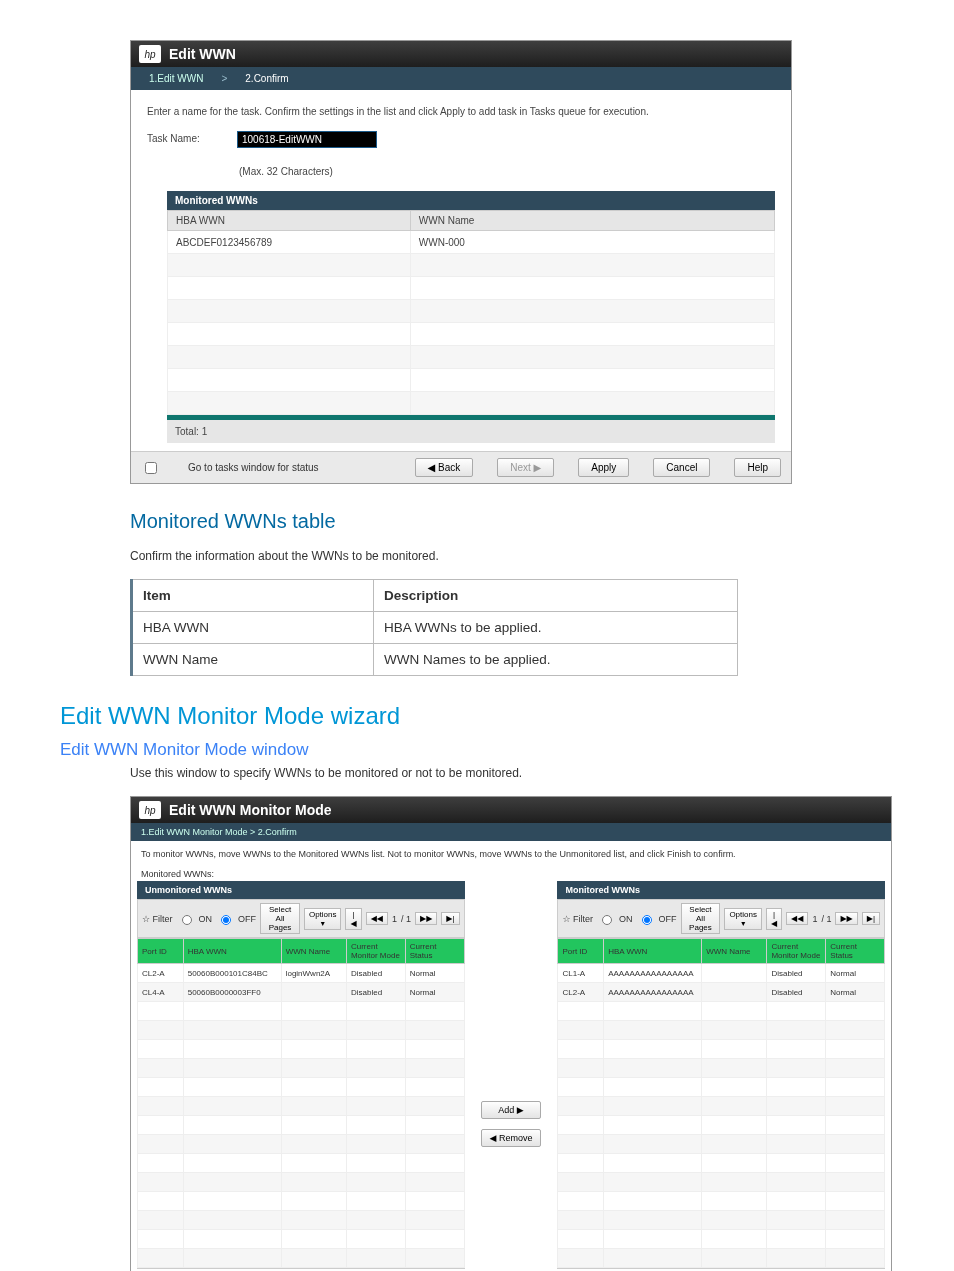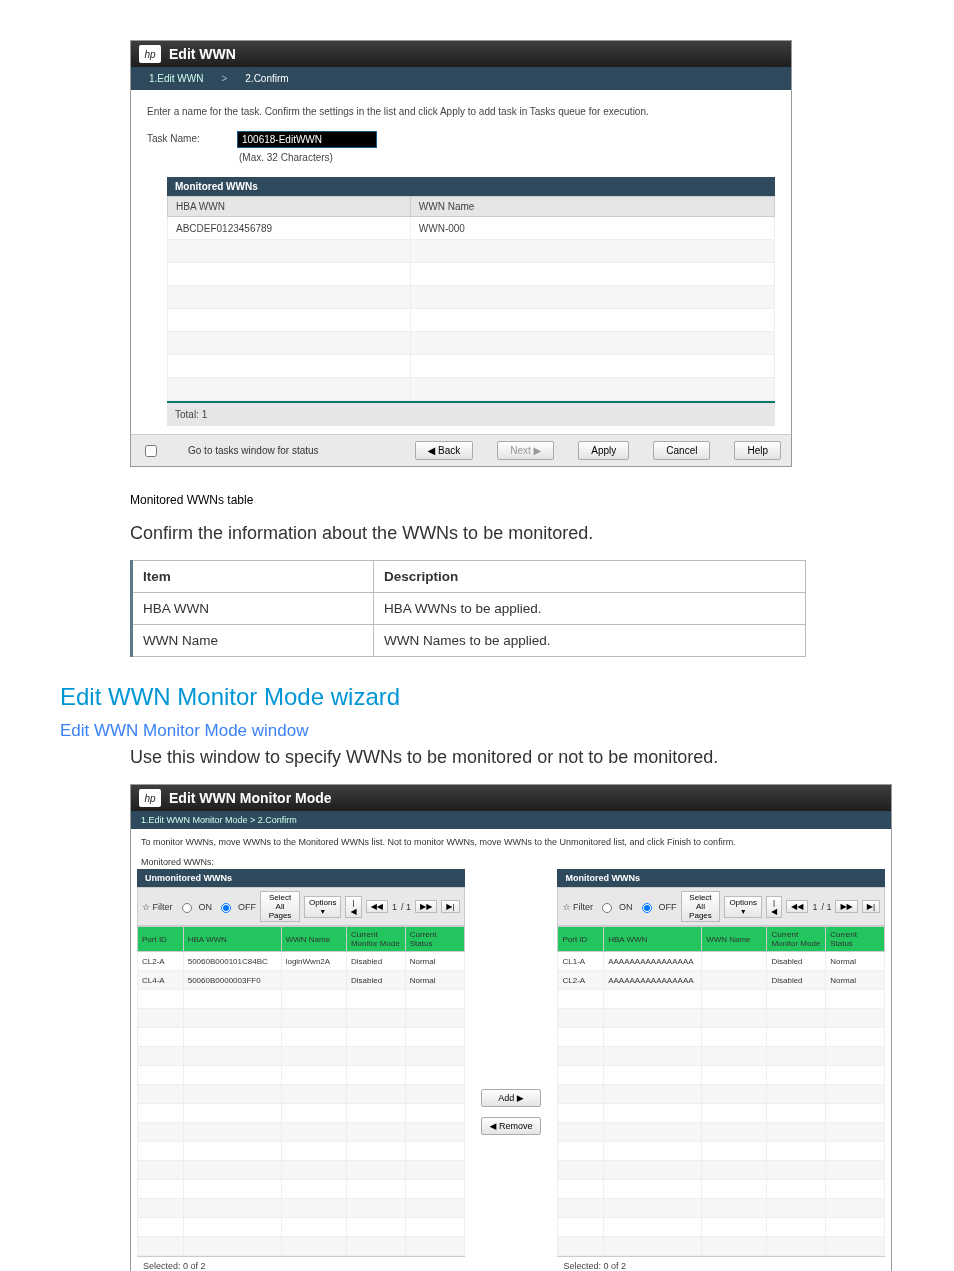--- a/index.html
+++ b/index.html
@@ -54,21 +54,21 @@
     color: #cfe;
   }
   .tab.active { color: #fff; }
   .tab-sep { color: #9bc; padding: 6px 0; }
   .wizard-body {
     padding: 8px 16px;
     font-size: 10px;
     color: #444;
   }
   .instruct { margin: 8px 0 14px 0; }
-  .task-row { display: flex; align-items: flex-start; gap: 20px; margin-bottom: 4px; }
+  .task-row { display: flex; align-items: flex-start; gap: 20px; margin-bottom: 18px; }
   .task-label { width: 70px; padding-top: 2px; }
   .task-input {
     background: #000000;
     color: #fff;
     border: 1px solid #1a5a8a;
     padding: 2px 4px;
     width: 130px;
     font-size: 10px;
   }
   .task-note { margin-left: 92px; font-size: 10px; color: #444; }
@@ -97,21 +97,21 @@
   .inner-table td {
     border: 1px solid #eee;
     padding: 4px 8px;
     height: 14px;
   }
   .inner-table tr.stripe td { background: #f6f6f6; }
   .total-row {
     background: #e6e6e6;
     padding: 6px 8px;
     font-size: 10px;
-    border-top: 2px solid #0f766e;
+    border-top: 5px solid #0f766e;
   }
   .wizard-footer {
     background: #eaeaea;
     border-top: 1px solid #ccc;
     padding: 6px 10px;
     display: flex;
     justify-content: flex-end;
     align-items: center;
     gap: 24px;
     font-size: 10px;
@@ -123,48 +123,48 @@
     border: 1px solid #aaa;
     padding: 3px 12px;
     font-size: 10px;
     cursor: pointer;
     border-radius: 2px;
   }
   .btn.ghost { color: #999; }
 
   
   h3.section {
-    color: #000000;
+    color: #0369a1;
     font-weight: normal;
-    font-size: 12px;
+    font-size: 20px;
     margin: 26px 0 16px 70px;
     font-family: Arial, sans-serif;
   }
   p.body-text {
     margin: 4px 0 16px 70px;
-    font-size: 18px;
+    font-size: 12px;
   }
   h2.heading {
     color: #0096d6;
     font-weight: normal;
     font-size: 24px;
     margin: 26px 0 8px 0;
   }
   h3.subheading {
     color: #3b82f6;
     font-weight: normal;
     font-size: 17px;
     margin: 10px 0 6px 0;
   }
 
   
   table.desc {
     border-collapse: collapse;
     margin-left: 70px;
-    width: 676px;
+    width: 608px;
     border-radius: 11px;
   }
   table.desc th, table.desc td {
     border: 1px solid #bbb;
     padding: 8px 10px;
     text-align: left;
     font-size: 13.5px;
   }
   table.desc th {
     font-weight: bold;

